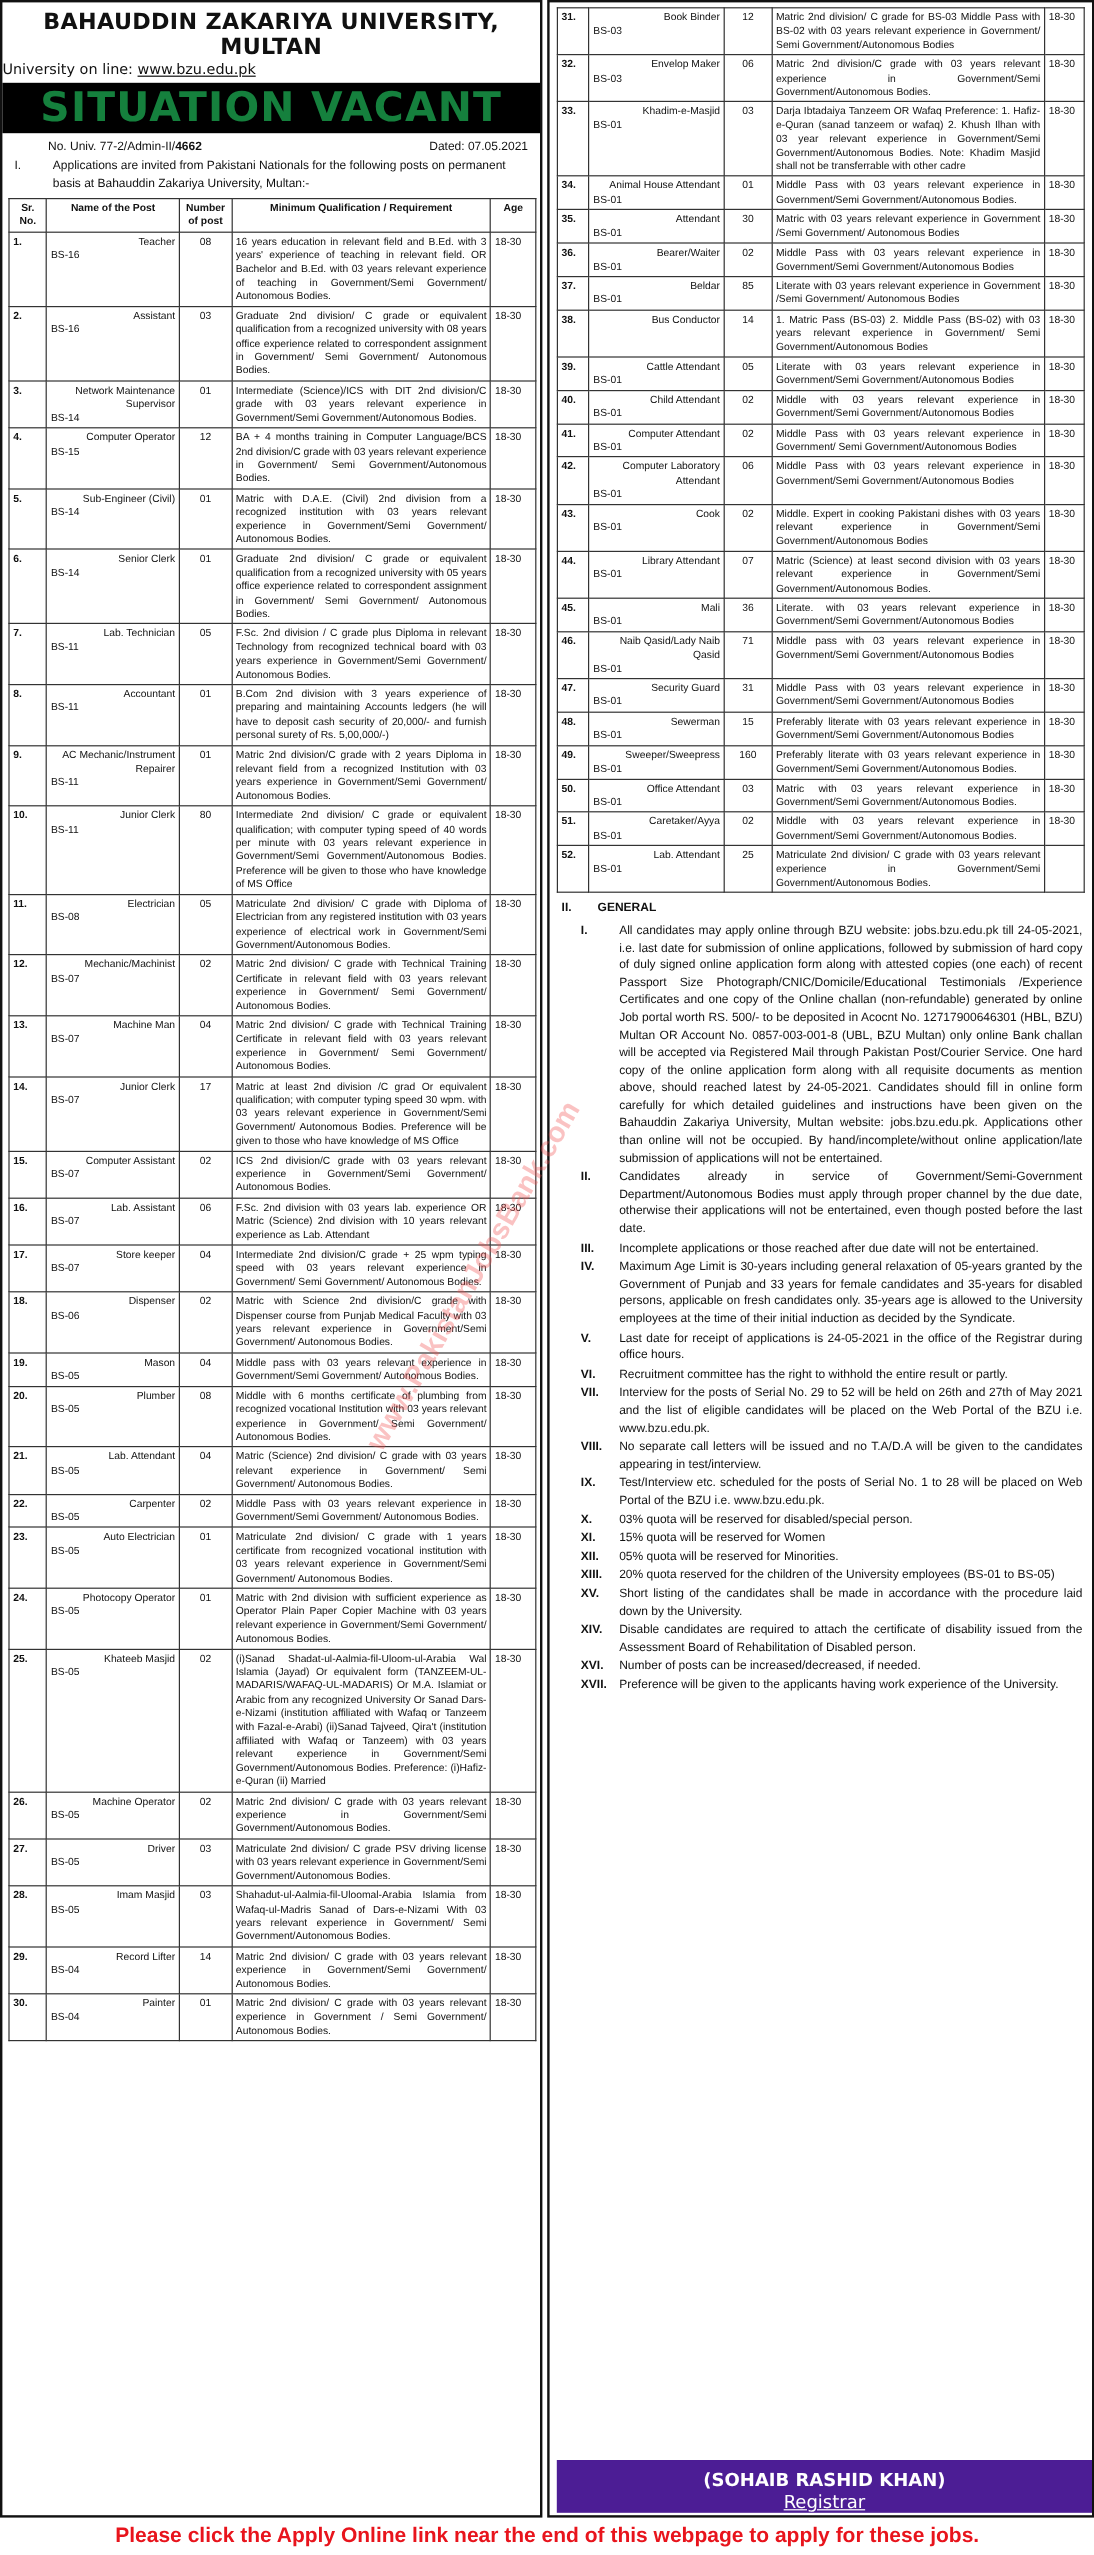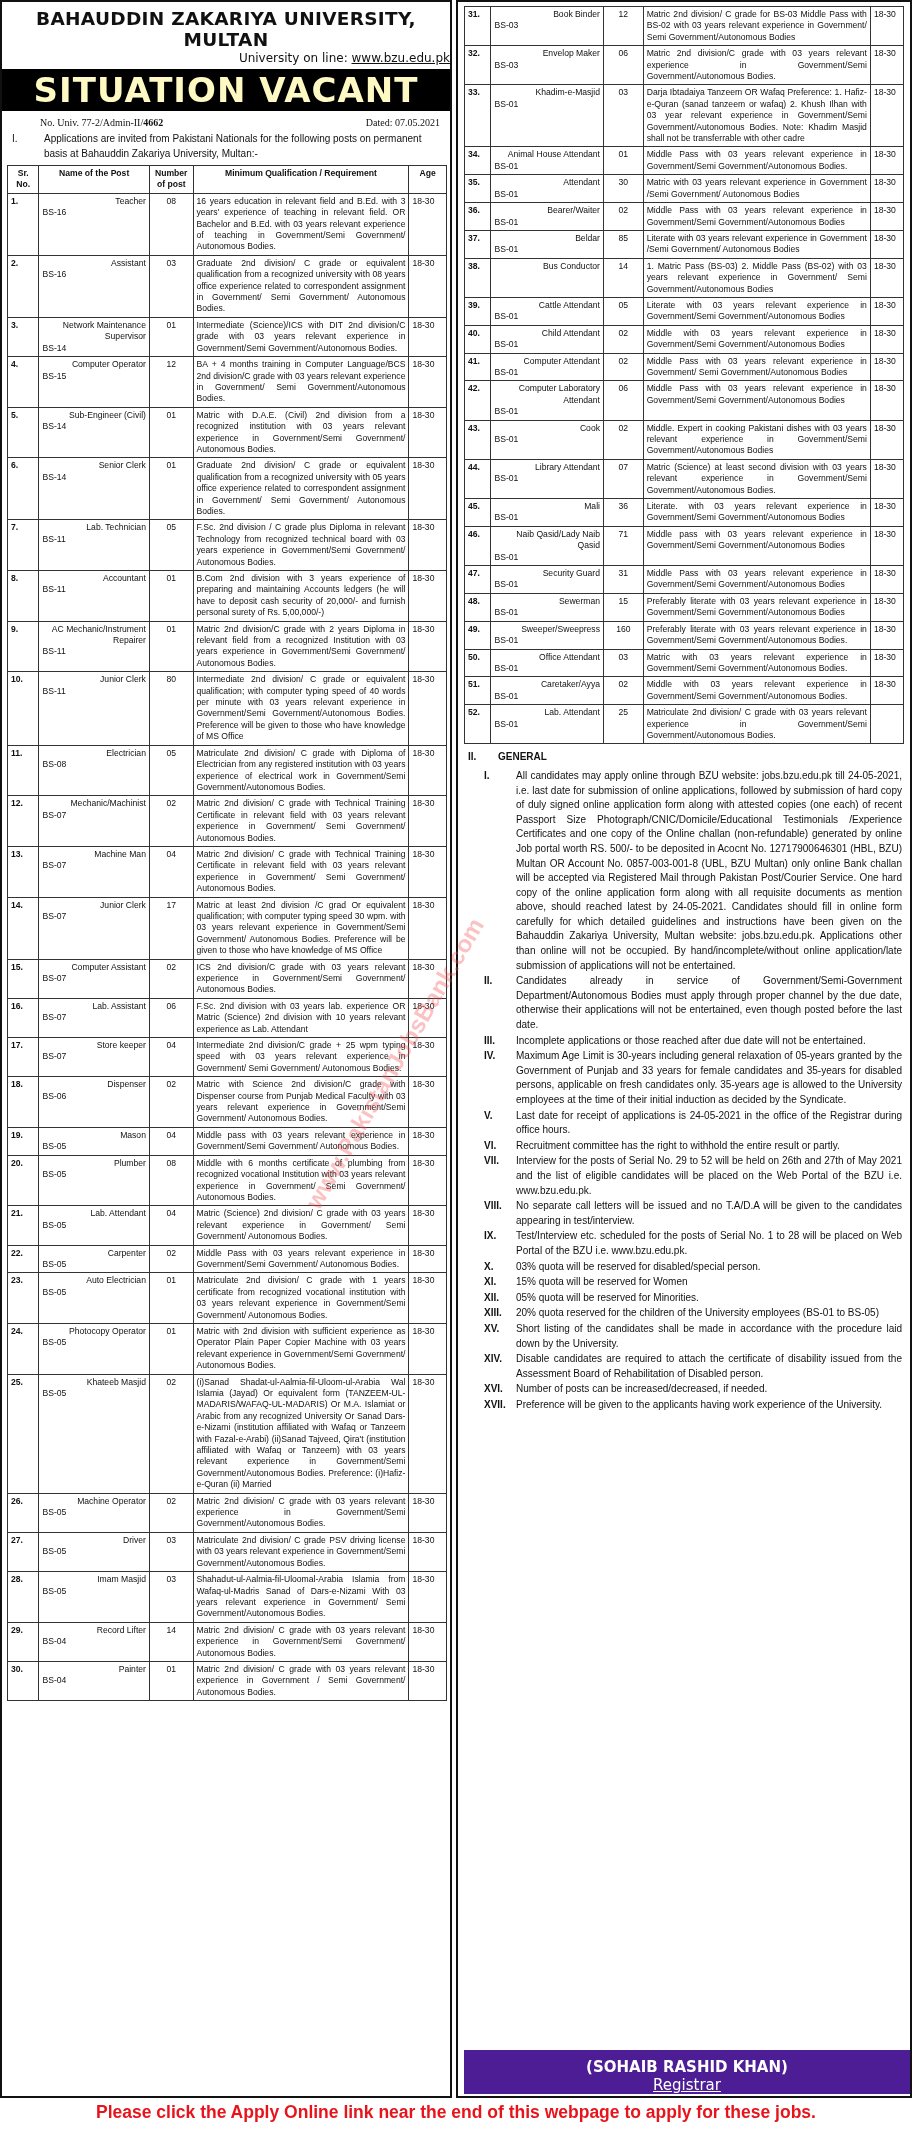--- a/index.html
+++ b/index.html
@@ -2,24 +2,24 @@
 <html><head>
 <meta charset="utf-8">
 <style>
   html, body { margin:0; padding:0; background:#fff; }
   body { width:912px; height:2129px; position:relative; font-family:"Liberation Sans", sans-serif; color:#111; overflow:hidden; }
   .page { position:absolute; left:0; top:0; width:912px; height:2098px; }
   .col { position:absolute; top:0; border:2px solid #111; box-sizing:border-box; background:#fff; }
   .col-left { left:0; width:452px; height:2098px; }
   .col-right { left:456px; width:456px; height:2098px; }
   .uni-title { text-align:center; font-weight:bold; font-size:18.5px; letter-spacing:0.3px; margin-top:6px; font-family:"DejaVu Sans", sans-serif; }
-  .uni-sub { text-align:right; font-size:12px; margin-top:1px; font-family:"DejaVu Sans", sans-serif; }
+  .uni-sub { text-align:left; font-size:12px; margin-top:1px; font-family:"DejaVu Sans", sans-serif; }
   .uni-sub .lnk { text-decoration:underline; }
-  .banner { background:#000; color:#fef9c3; text-align:center; font-weight:bold; font-size:34px; letter-spacing:1px; height:42px; line-height:42px; margin:4px 0 0 0; font-family:"DejaVu Sans", sans-serif; }
-  .ref { display:flex; justify-content:space-between; font-size:10px; padding:6px 10px 0 38px; font-family:Liberation Serif, serif; }
+  .banner { background:#000; color:#15803d; text-align:center; font-weight:bold; font-size:34px; letter-spacing:1px; height:42px; line-height:42px; margin:4px 0 0 0; font-family:"DejaVu Sans", sans-serif; }
+  .ref { display:flex; justify-content:space-between; font-size:10px; padding:6px 10px 0 38px; font-family:Liberation Sans, sans-serif; }
   .ref b { font-weight:bold; }
   .intro { display:flex; font-size:10px; padding:3px 10px 0 10px; line-height:15px; }
   .intro .num { width:32px; flex:none; }
   table.posts { border-collapse:collapse; font-size:8.6px; line-height:11.4px; table-layout:fixed; }
   .col-left table.posts { margin:4px 0 0 5px; width:440px; }
   .col-right table.posts { margin:4px 0 0 6px; width:440px; }
   table.posts th, table.posts td { border:1px solid #333; vertical-align:top; padding:2px 3px; }
   table.posts th { font-size:8.6px; font-weight:bold; text-align:center; }
   td.sr { font-weight:bold; width:24px; }
   td.post { width:102px; }

